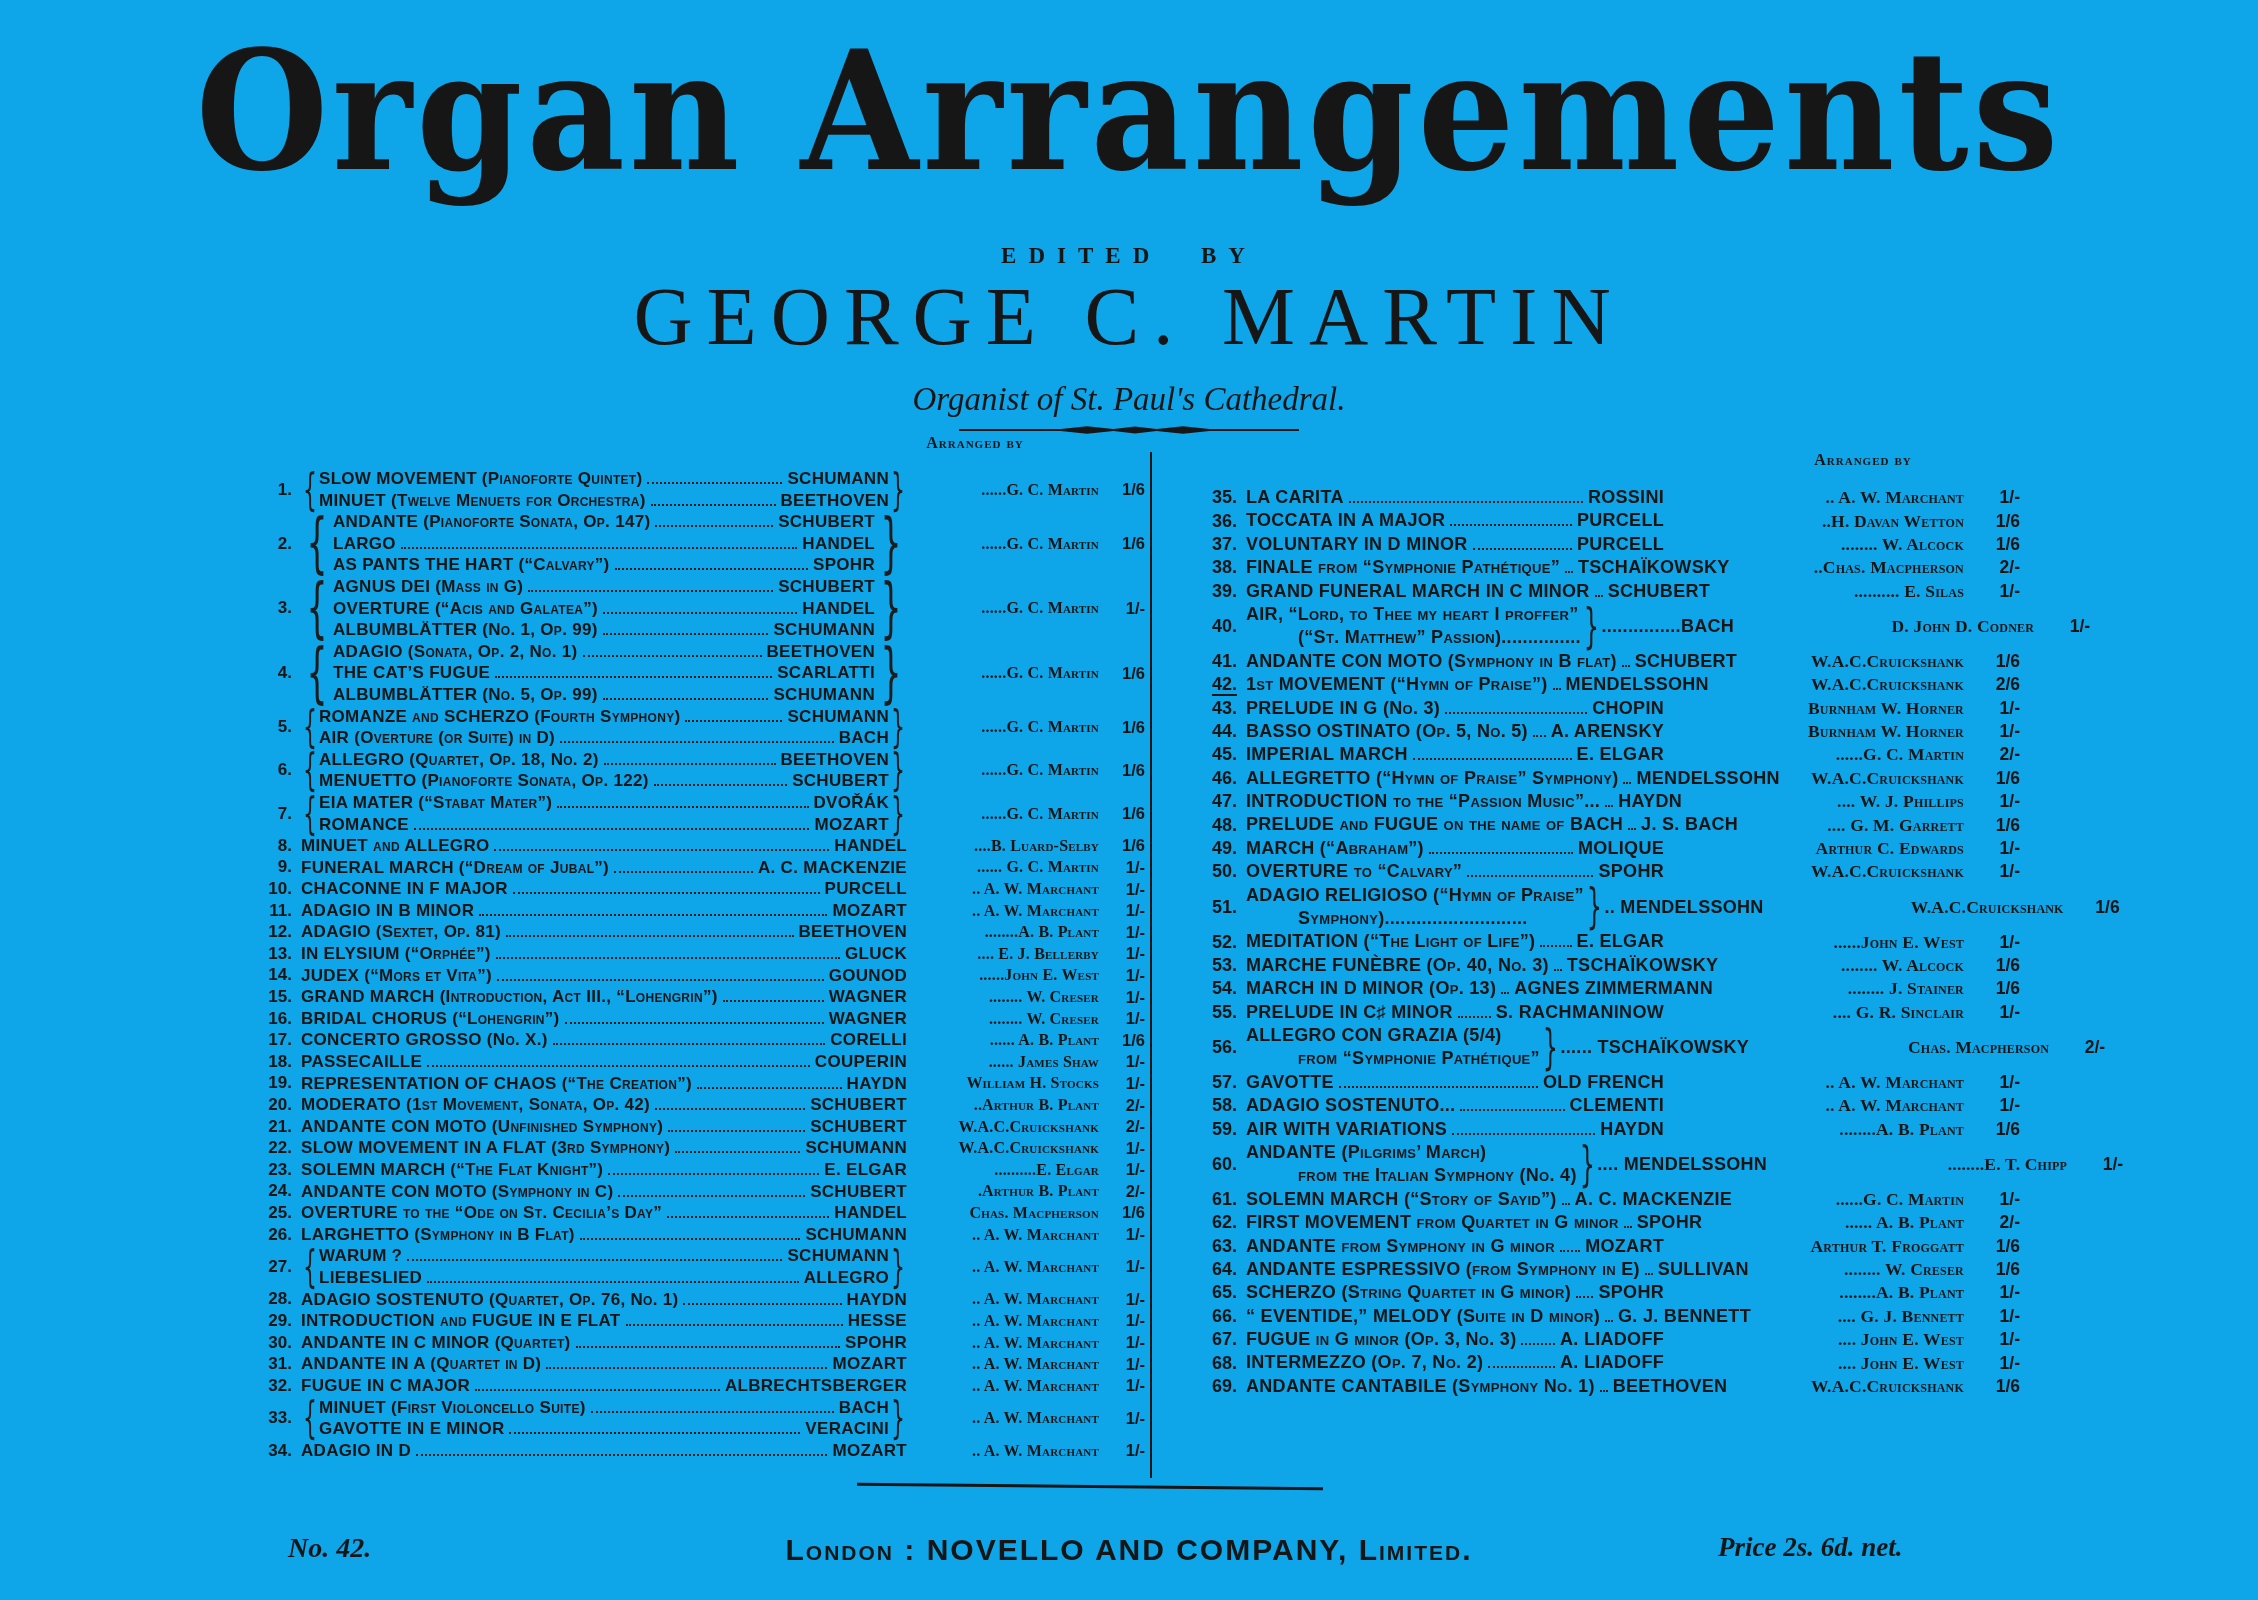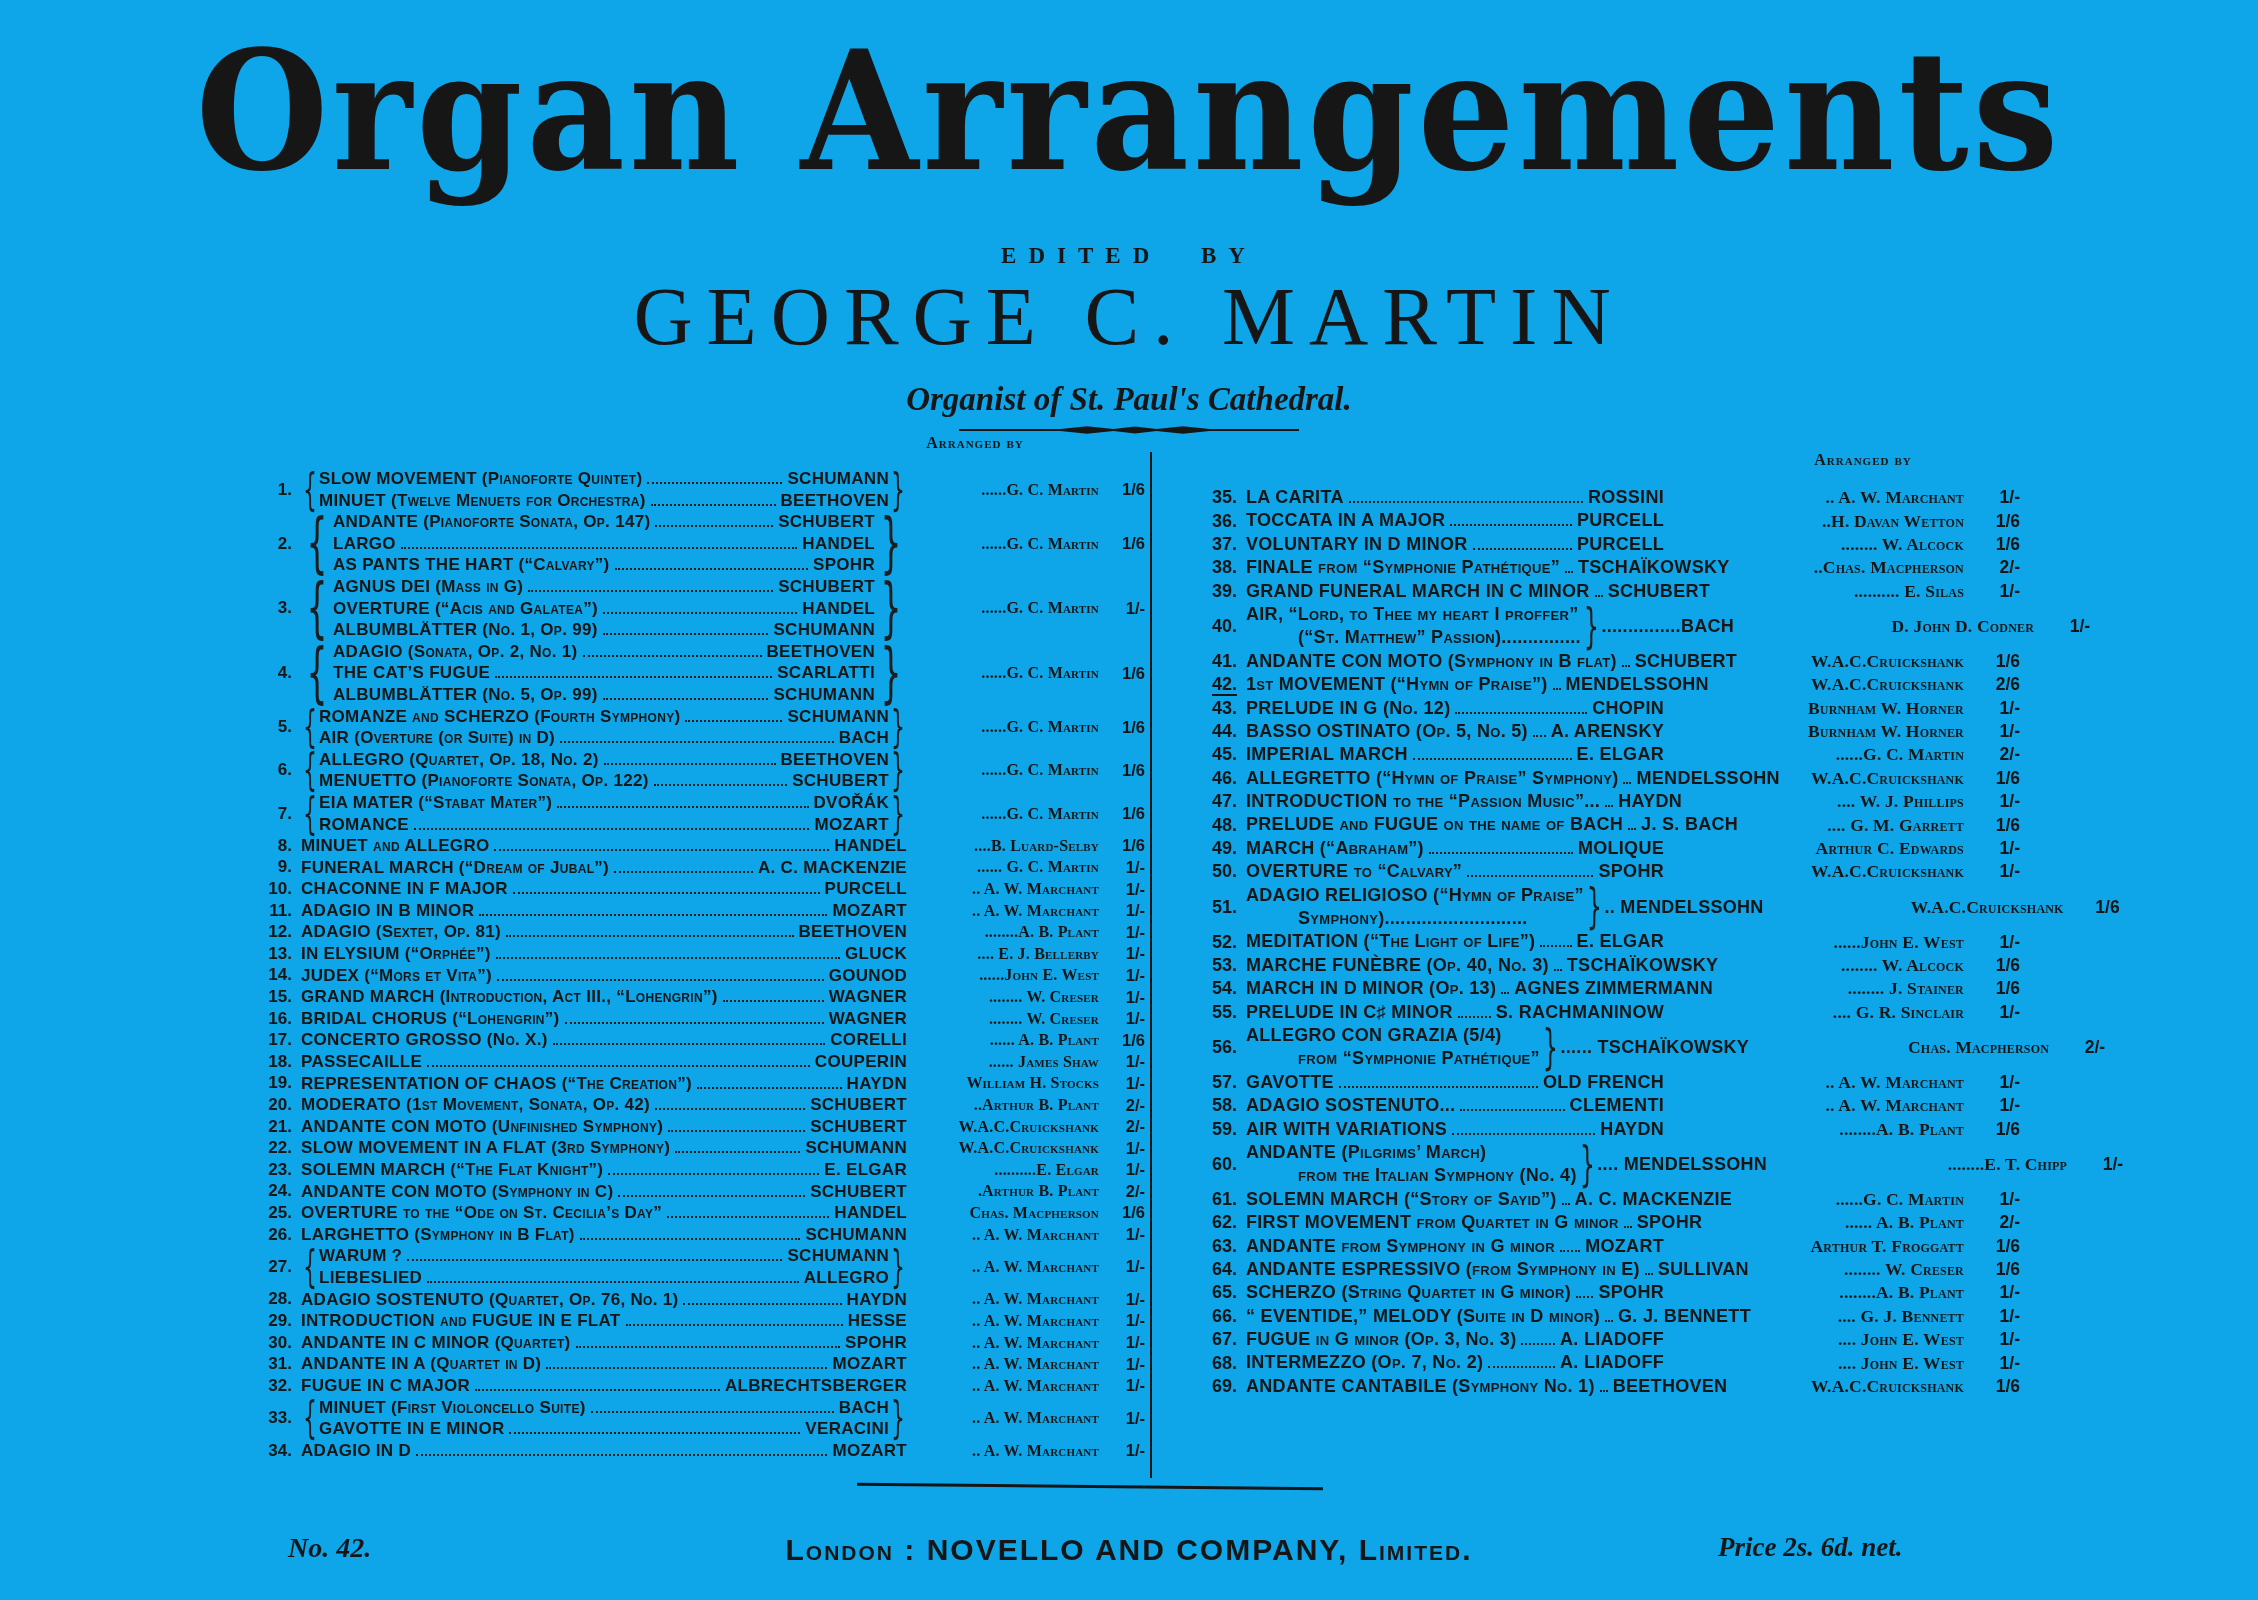--- a/index.html
+++ b/index.html
@@ -19,21 +19,21 @@
     position:absolute;top:243px;left:0;width:100%;text-align:center;
     font-family:"Liberation Serif",serif;font-weight:bold;font-size:23px;
     letter-spacing:12px;word-spacing:22px;
   }
   .editor{
     position:absolute;top:270px;left:0;width:100%;text-align:center;
     font-family:"Liberation Serif",serif;font-size:82px;letter-spacing:14px;
   }
   .role{
     position:absolute;top:381px;left:0;width:100%;text-align:center;
-    font-family:"Liberation Serif",serif;font-style:italic;font-weight:bold;
+    font-family:"Liberation Serif",serif;font-style:italic;font-weight:normal;
     font-size:33px;
   }
   .rule{position:absolute;top:423px;left:959px;}
   .arrby{
     position:absolute;font-family:Liberation Serif, serif;
     font-variant:small-caps;font-weight:bold;font-size:16px;letter-spacing:1px;
     width:190px;text-align:center;white-space:nowrap;
   }
   .arrby.l{left:880px;top:434px;}
   .arrby.r{left:1768px;top:451px;}
@@ -701,21 +701,21 @@
             <span class="comp">MENDELSSOHN</span>
           </div>
         </div>
         <span class="arr">W.A.C.Cruickshank</span>
         <span class="price">2/6</span>
       </div>
       <div class="row">
         <span class="num">43.</span>
         <div class="main">
           <div class="tline">
-            <span class="t">PRELUDE IN G (No. 12)</span>
+            <span class="t">PRELUDE IN G (No. 3)</span>
             <span class="leader"></span>
             <span class="comp">CHOPIN</span>
           </div>
         </div>
         <span class="arr">Burnham W. Horner</span>
         <span class="price">1/-</span>
       </div>
       <div class="row">
         <span class="num">44.</span>
         <div class="main">

